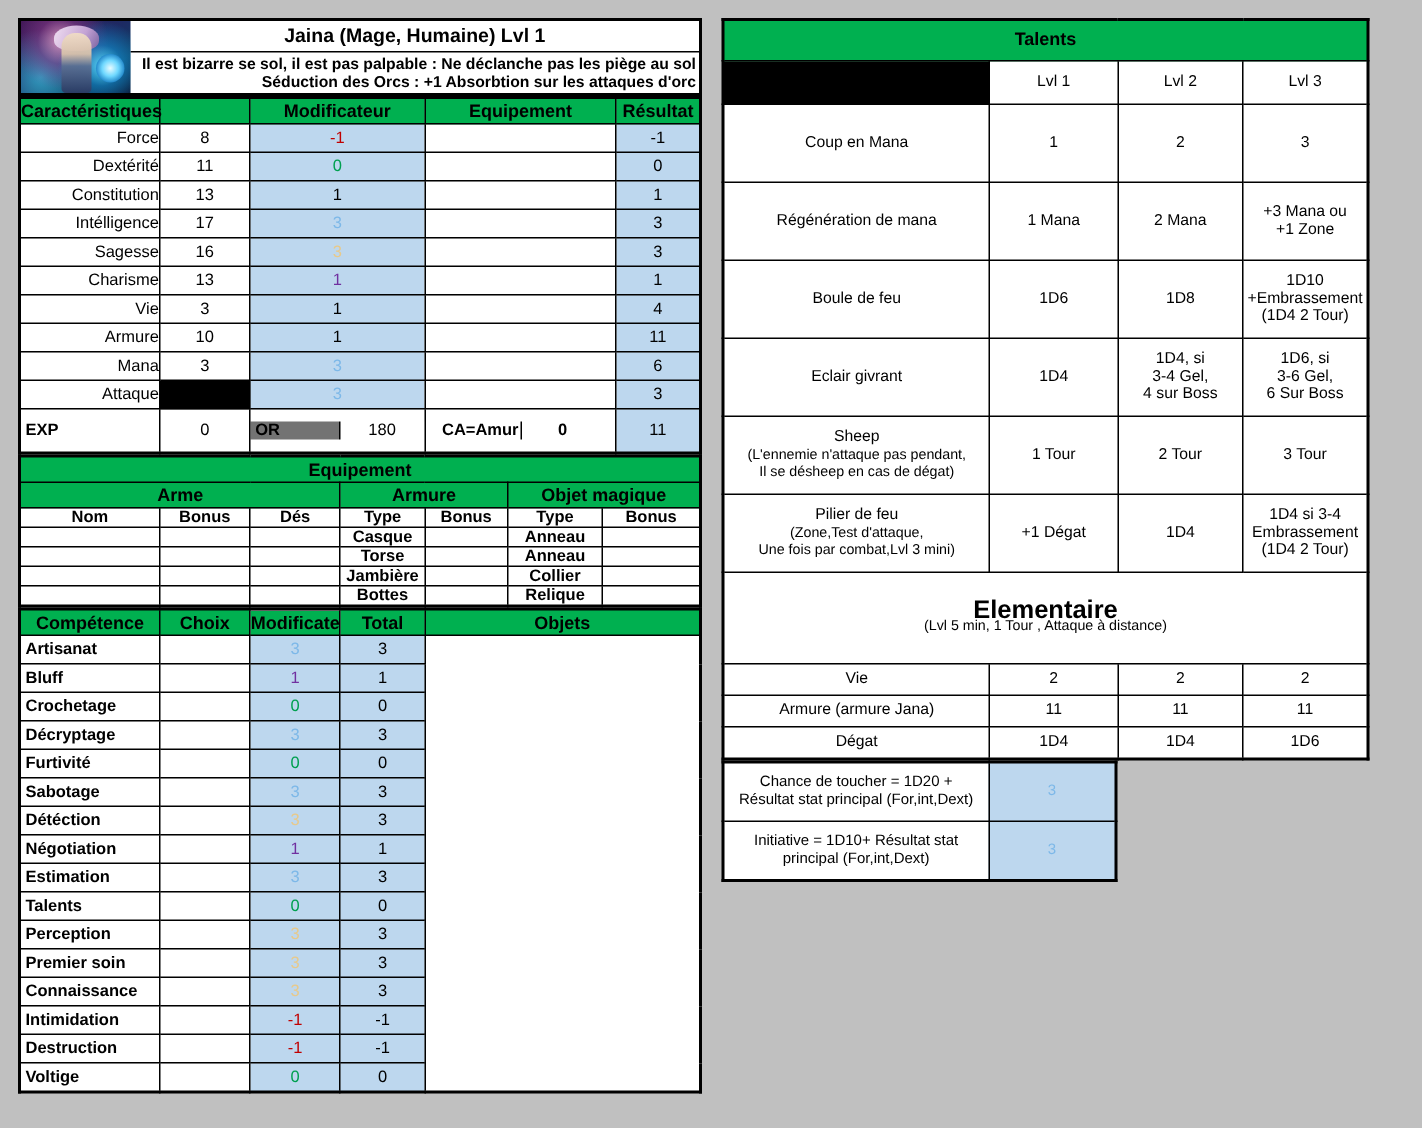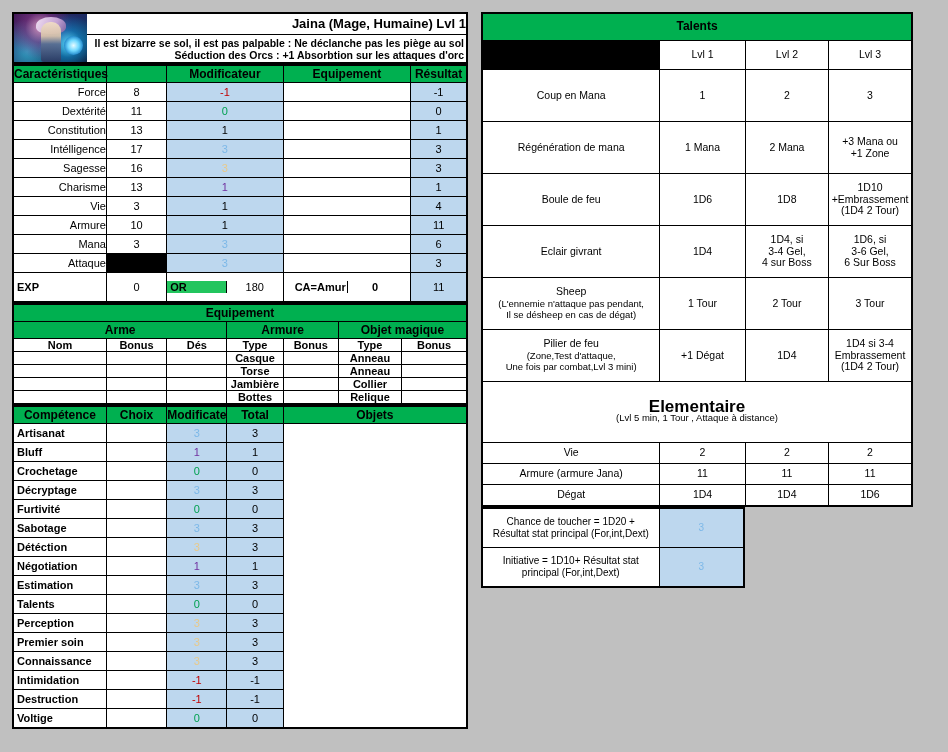--- a/index.html
+++ b/index.html
@@ -16,41 +16,41 @@
   table{border-collapse:collapse;table-layout:fixed;}
   td,th{border:1px solid #000;padding:0;text-align:center;vertical-align:middle;background:#fff;font-weight:normal;}
 
   
   #left{left:12px;top:12px;width:456px;}
   #left table{width:456px;}
 
   .hdr-green{background:#00b050;font-weight:bold;font-size:12px;height:16px;}
   .blue{background:#bdd7ee;}
   .black{background:#000;}
-  .yellow{background:#22c55e;font-weight:bold;text-align:left;padding-left:3px;}
+  .yellow{background:#737373;font-weight:bold;text-align:left;padding-left:3px;}
   .bold-left{font-weight:bold;text-align:left;padding-left:3px;}
   .outer-thick{border:2px solid #000;}
 
   
   #idblock{width:456px;border:2px solid #000;display:flex;height:52px;box-sizing:border-box;background:#fff;}
   #portrait{width:73px;height:48px;flex:0 0 73px;position:relative;overflow:hidden;
     background:
       radial-gradient(circle at 74% 62%, rgba(90,220,255,.95) 0%, rgba(20,150,220,.55) 22%, rgba(10,40,90,0) 48%),
       radial-gradient(circle at 36% 28%, rgba(235,160,200,.85) 0%, rgba(150,60,140,.5) 26%, rgba(40,10,60,0) 55%),
       radial-gradient(circle at 18% 78%, rgba(60,200,230,.7) 0%, rgba(20,60,120,0) 45%),
       linear-gradient(150deg,#3b1452 0%,#1d2a63 45%,#0e3f63 72%,#0b1430 100%);
   }
   #portrait .fig{position:absolute;left:27px;top:8px;width:20px;height:40px;border-radius:9px 9px 3px 3px;
      background:linear-gradient(180deg,#f0dcc6 0%,#d8c2ab 35%,#5a6f92 55%,#2b3a63 100%);opacity:.95;}
   #portrait .hair{position:absolute;left:22px;top:3px;width:30px;height:17px;border-radius:50% 50% 40% 40%;
      background:linear-gradient(120deg,#f4e7f6,#c9a7d8 60%,#7b5f9e);opacity:.95;}
   #portrait .orb{position:absolute;left:50px;top:22px;width:19px;height:19px;border-radius:50%;
      background:radial-gradient(circle,#e8fbff 0%,#6fd8ff 40%,#1a7fc4 75%,rgba(10,50,100,0) 100%);}
   #idtext{flex:1;display:flex;flex-direction:column;}
-  #name{border-bottom:1px solid #000;font-weight:bold;font-size:13px;text-align:right;line-height:20px;height:20px;}
+  #name{border-bottom:1px solid #000;font-weight:bold;font-size:13px;text-align:center;line-height:20px;height:20px;}
   #notes{flex:1;display:flex;flex-direction:column;justify-content:center;align-items:flex-end;
          font-weight:bold;font-size:10.5px;padding-right:2px;line-height:12px;}
 
   .stat-name{text-align:right;padding-left:3px;height:18px;}
   .m-red{color:#c00000;}
   .m-green{color:#00a050;}
   .m-black{color:#000;}
   .m-blue{color:#7db8e8;}
   .m-tan{color:#e8c98a;}
   .m-purple{color:#7030a0;}

